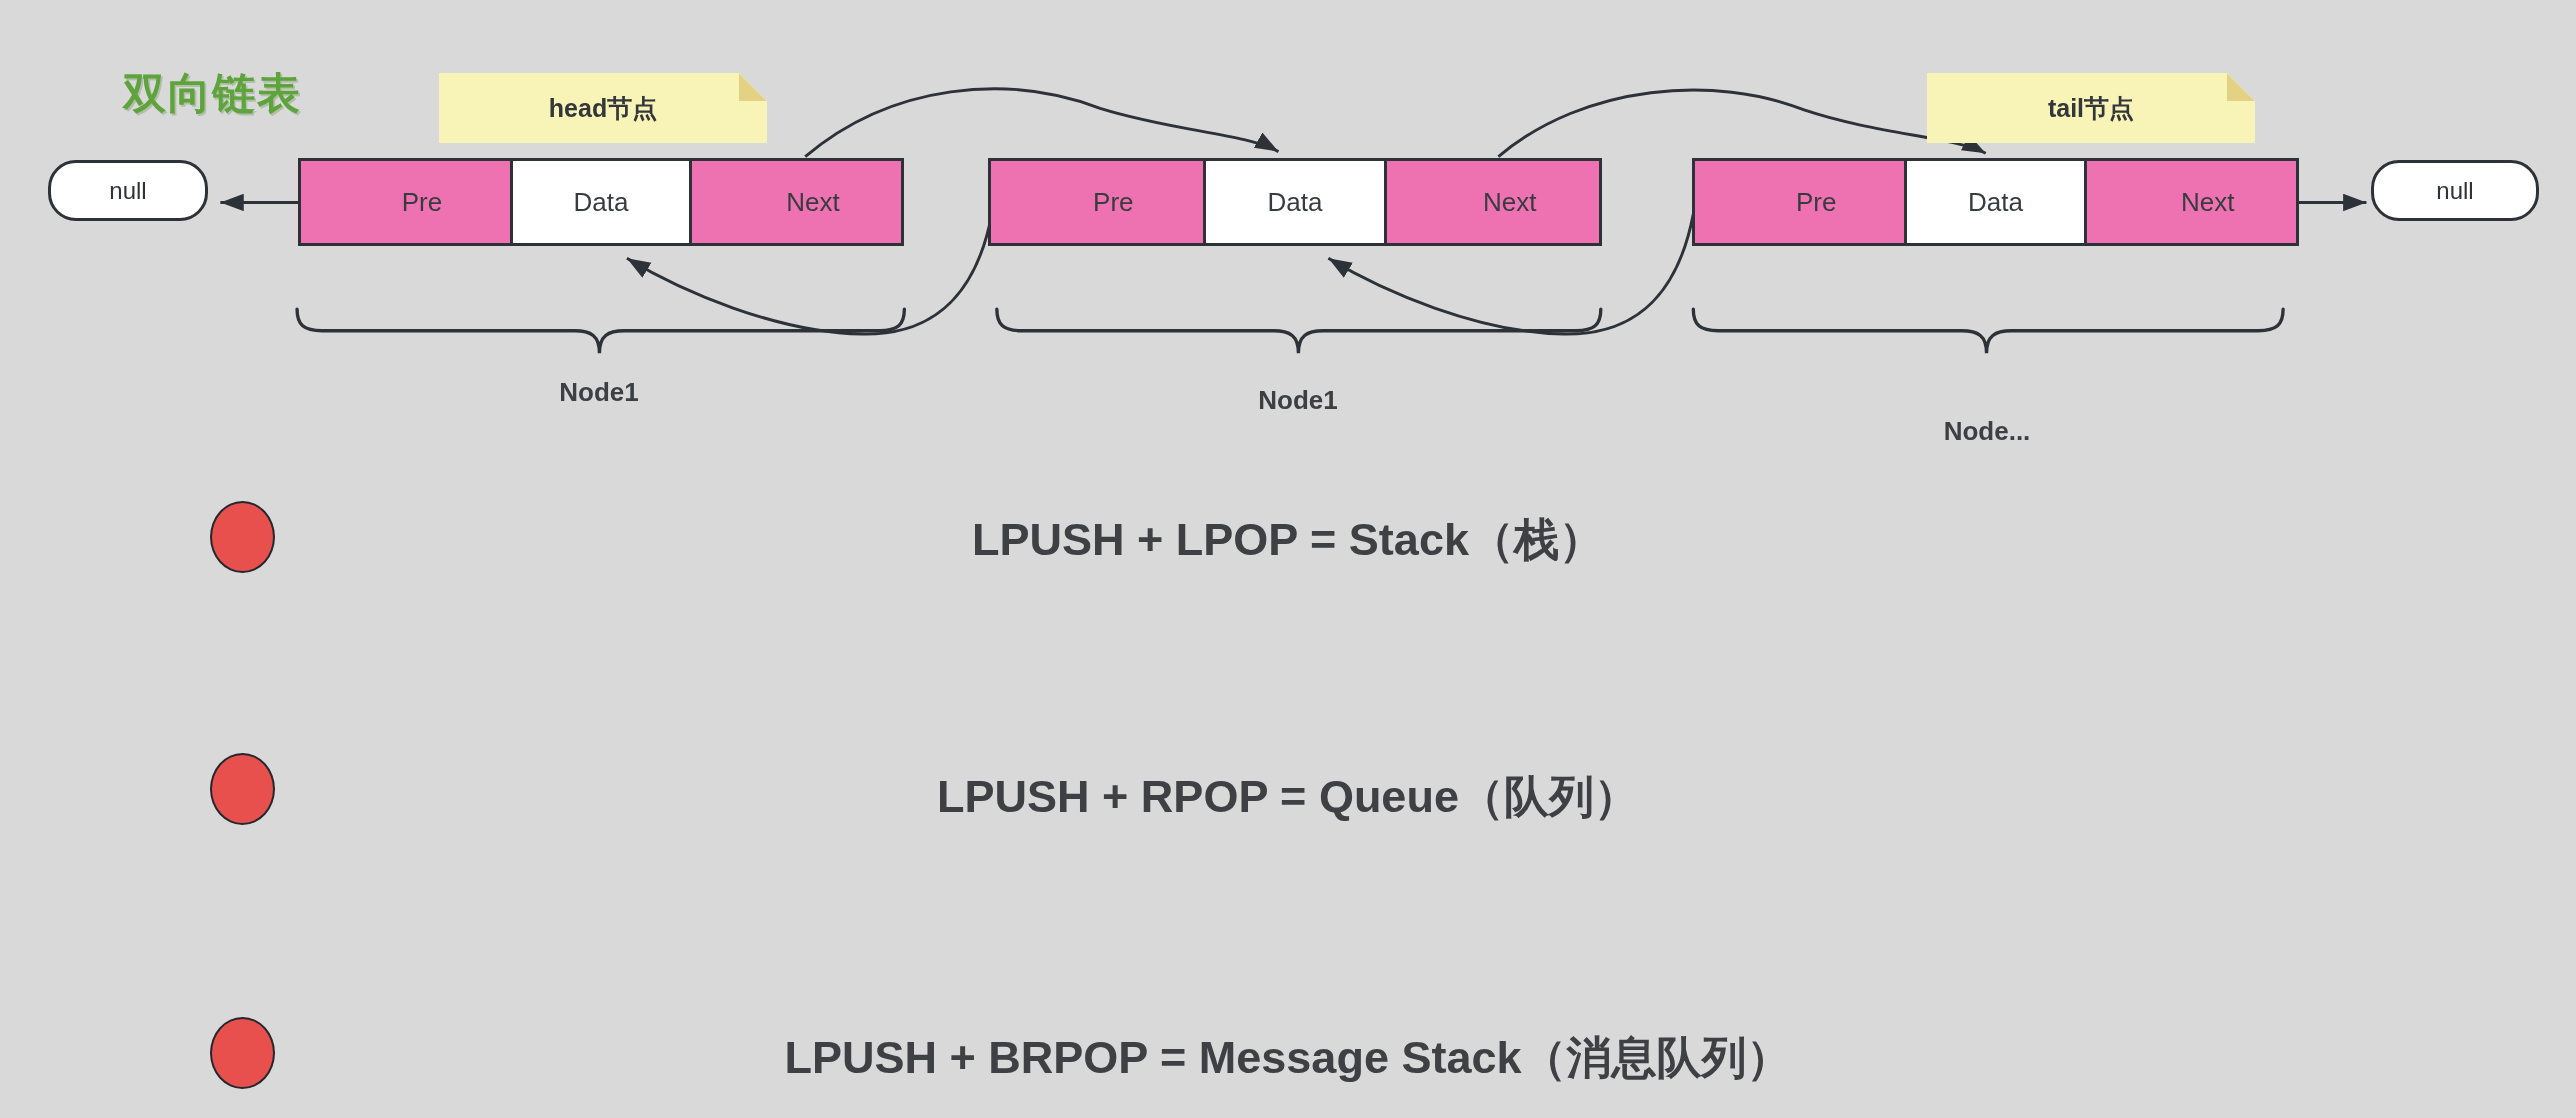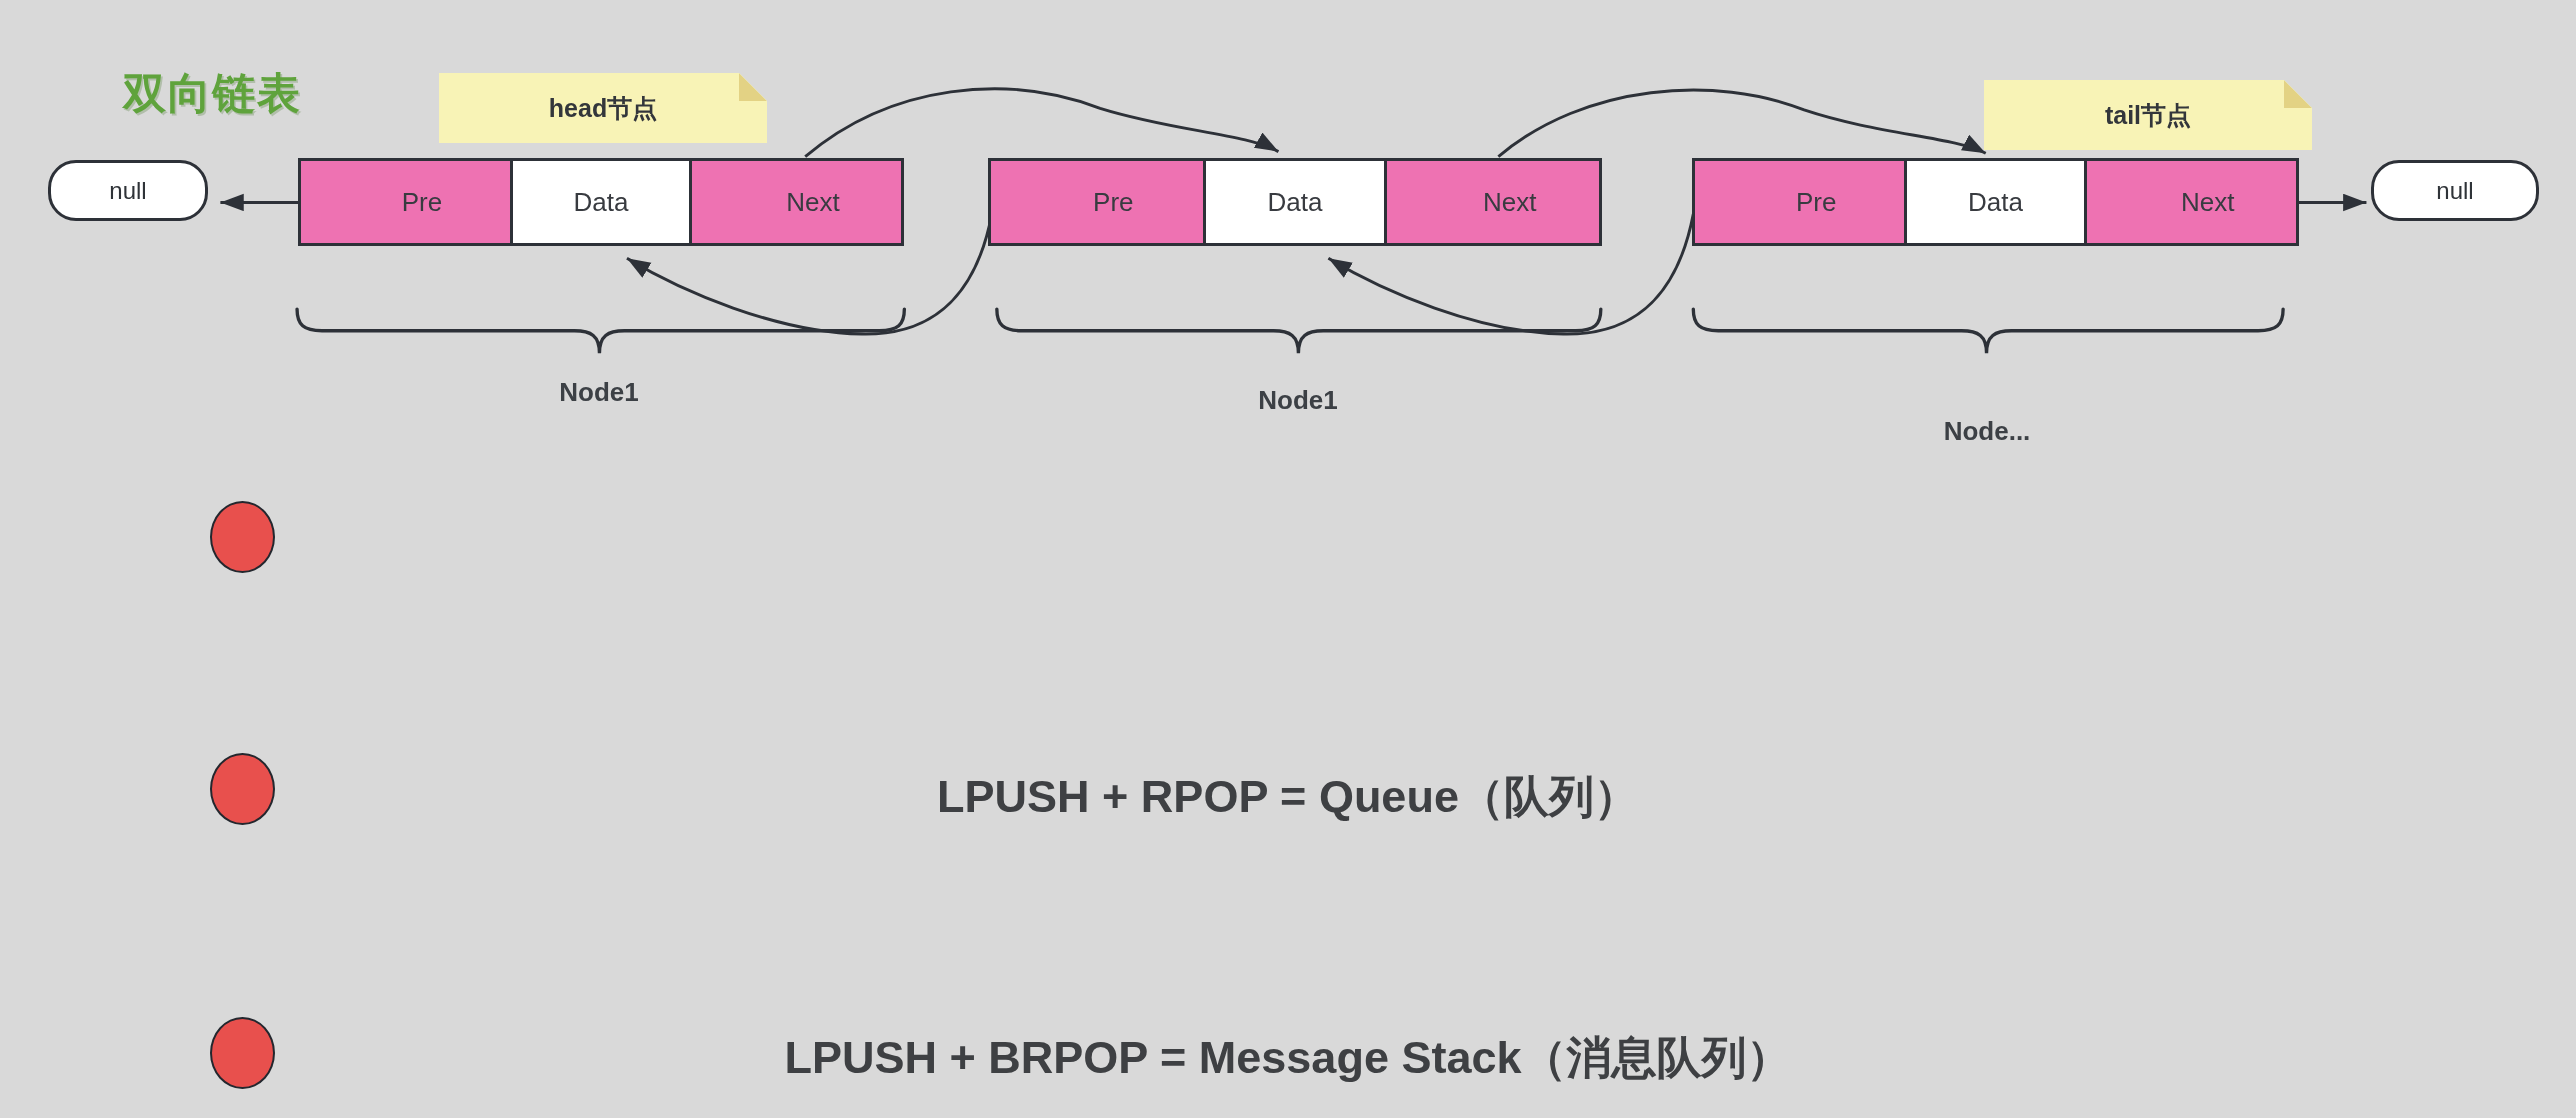--- a/index.html
+++ b/index.html
@@ -62,21 +62,21 @@
     <path stroke-width="4" stroke-linecap="round" d="M 1196 371 C 1196 390 1204 397 1226 397 L 1528 397 C 1548 397 1558 403 1558 424 C 1558 403 1568 397 1588 397 L 1891 397 C 1913 397 1921 390 1921 371"></path>
     <path stroke-width="4" stroke-linecap="round" d="M 2032 371 C 2032 390 2040 397 2062 397 L 2354 397 C 2374 397 2384 403 2384 424 C 2384 403 2394 397 2414 397 L 2710 397 C 2732 397 2740 390 2740 371"></path>
   </svg>
 
   <div class="title">双向链表</div>
 
   <div class="note" style="left:439px;top:73px;width:328px;">
     <span>head节点</span>
     <i class="fold"></i>
   </div>
-  <div class="note" style="left:1984px;top:73px;width:328px;margin-top:7px;">
+  <div class="note" style="left:1927px;top:73px;width:328px;">
     <span>tail节点</span>
     <i class="fold"></i>
   </div>
 
   <div class="nullbox" style="left:48px;width:160px;">
     <span>null</span>
   </div>
   <div class="nullbox" style="left:2371px;width:168px;">
     <span>null</span>
   </div>
@@ -98,17 +98,18 @@
   </div>
 
   <div class="nlabel" style="left:599px;top:377px;">Node1</div>
   <div class="nlabel" style="left:1298px;top:385px;">Node1</div>
   <div class="nlabel" style="left:1987px;top:385px;margin-top:31px;">Node...</div>
 
   <div class="dot" style="left:210px;top:501px;"></div>
   <div class="dot" style="left:210px;top:753px;"></div>
   <div class="dot" style="left:210px;top:1017px;"></div>
 
+  <div class="bullet-text" style="top:510px;">LPUSH + LPOP = Stack（栈）</div>
   <div class="bullet-text" style="top:767px;">LPUSH + RPOP = Queue（队列）</div>
   <div class="bullet-text" style="top:1028px;">LPUSH + BRPOP = Message Stack（消息队列）</div>
 
 </div>
 
 
 </body></html>

